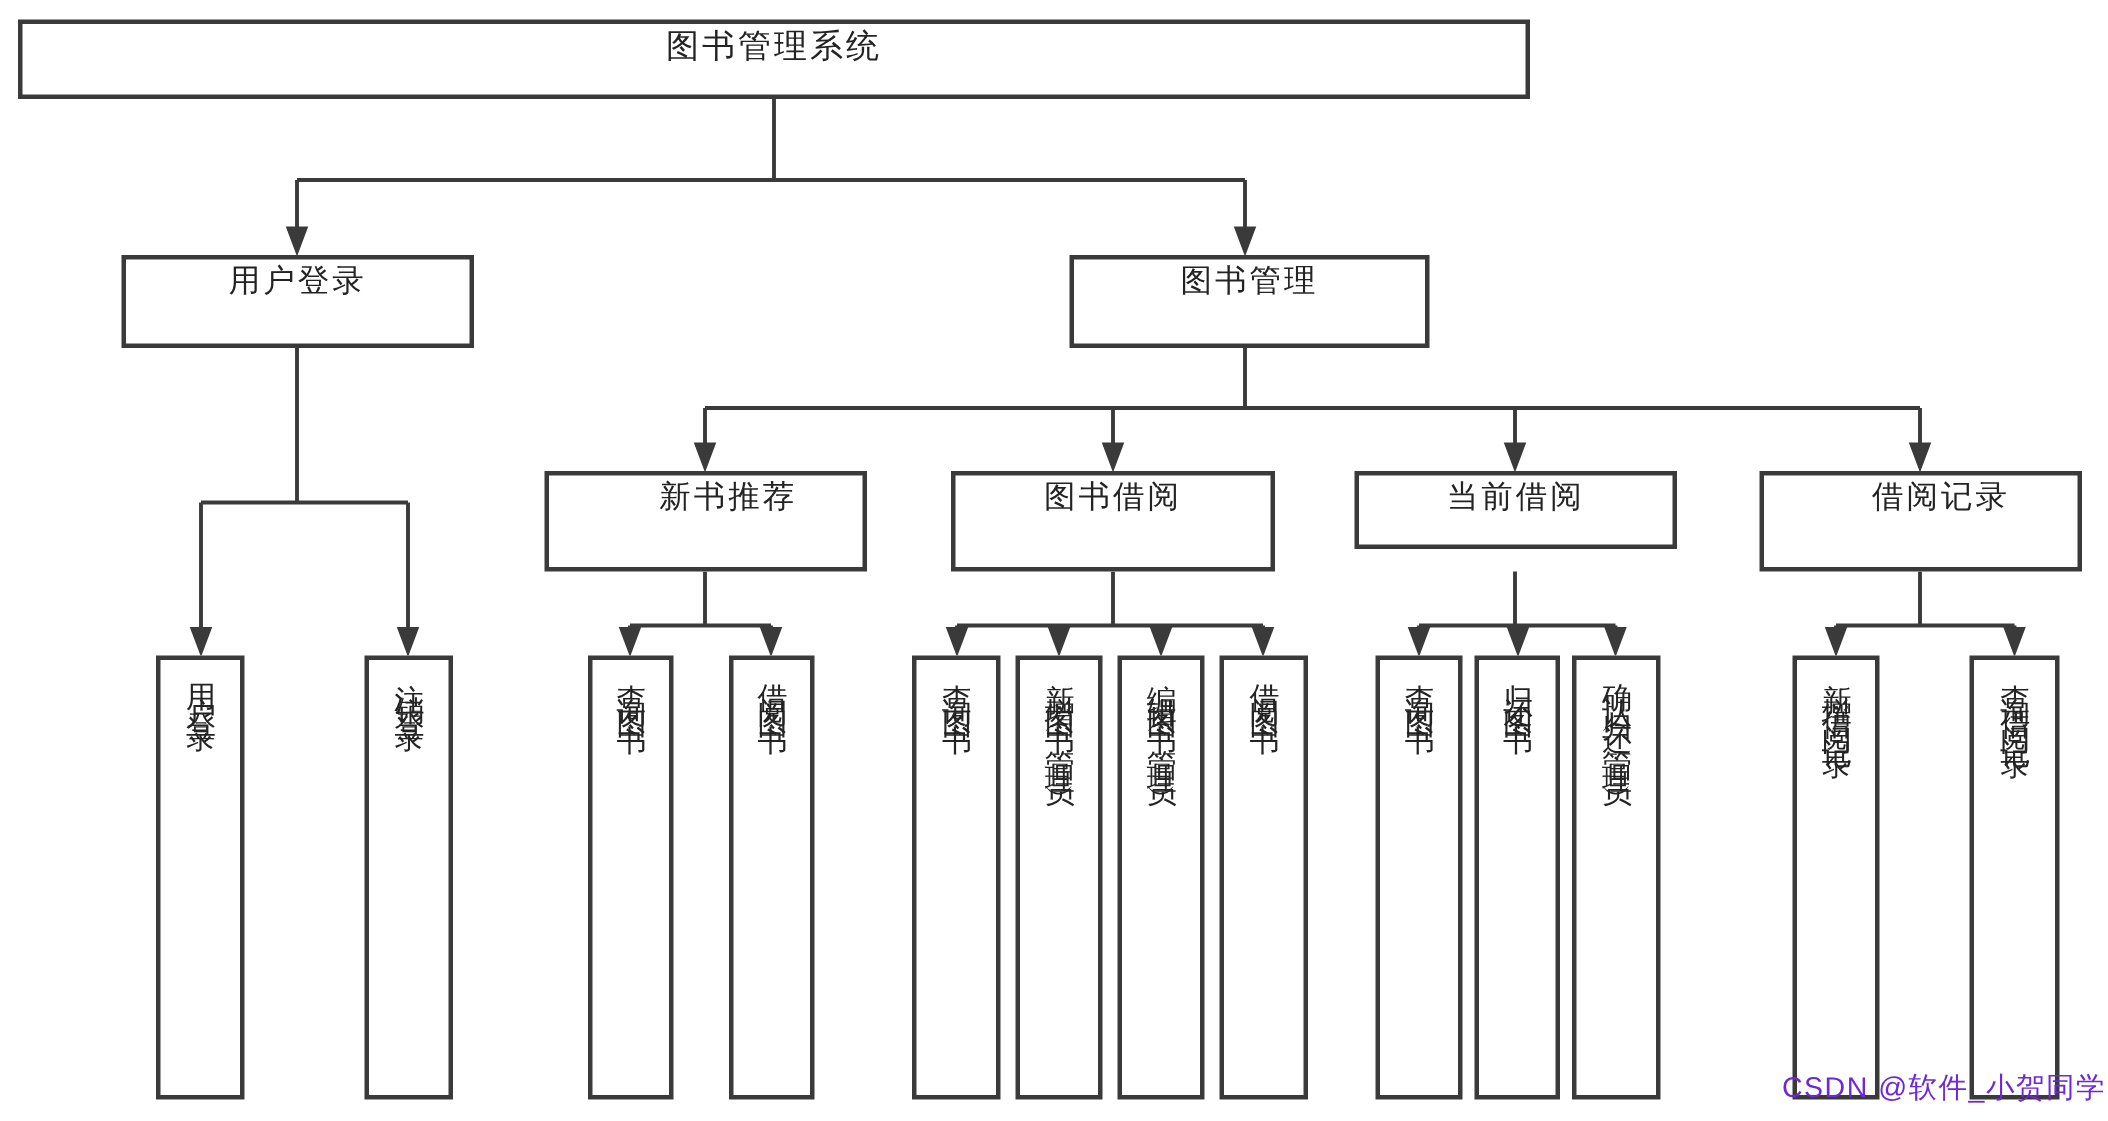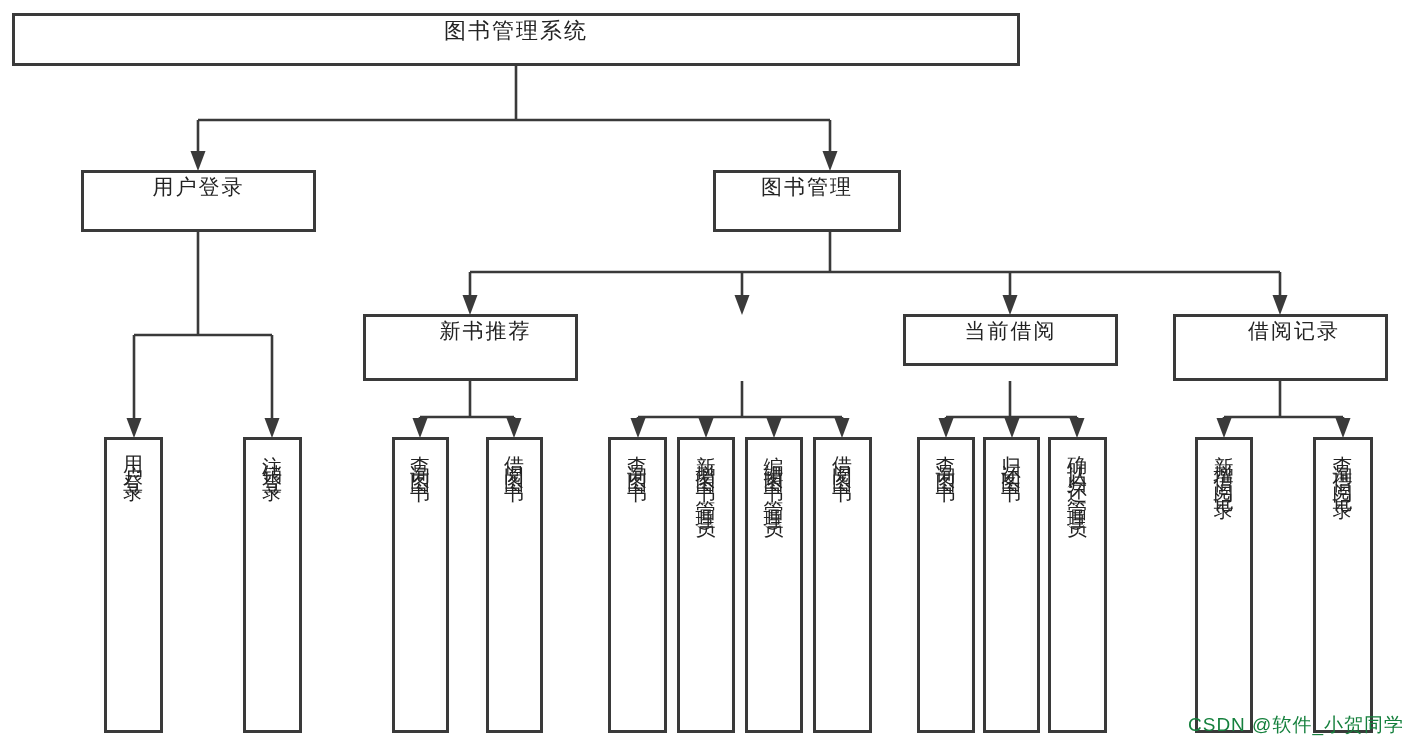--- a/index.html
+++ b/index.html
@@ -39,21 +39,21 @@
     font-size: 20px;
     letter-spacing: 9px;
     line-height: 1;
     white-space: nowrap;
   }
   .watermark {
     position: absolute;
     left: 1188px;
     top: 712px;
     font-size: 19px;
-    color: #15803d;
+    color: #6d28d9;
     letter-spacing: 1px;
     white-space: nowrap;
   }
 </style>
 </head>
 <body>
 
 <div class="stage">
 
   <svg class="connectors" viewBox="0 0 1405 747" xmlns="http://www.w3.org/2000/svg">
@@ -122,26 +122,29 @@
     </g>
   </svg>
 
   <div class="box root-box h-label" style="left:12px; top:13px; width:1008px; height:53px;">
     <span>图书管理系统</span>
   </div>
 
   <div class="box h-label" style="left:81px; top:170px; width:235px; height:62px;">
     <span>用户登录</span>
   </div>
-  <div class="box h-label" style="left:713px; top:170px; width:188px; height:62px;">
+  <div class="box h-label" style="left:713px; top:170px; width:240px; height:62px;">
     <span>图书管理</span>
   </div>
 
   <div class="box h-label" style="left:363px; top:314px; width:215px; height:67px;padding-left:30px;">
     <span>新书推荐</span>
+  </div>
+  <div class="box h-label" style="left:634px; top:314px; width:216px; height:67px;">
+    <span>图书借阅</span>
   </div>
   <div class="box h-label" style="left:903px; top:314px; width:215px; height:52px;">
     <span>当前借阅</span>
   </div>
   <div class="box h-label" style="left:1173px; top:314px; width:215px; height:67px;padding-left:27px;">
     <span>借阅记录</span>
   </div>
 
   <div class="box leaf" style="left:104px; width:59px;">
     <span>用户登录</span>

